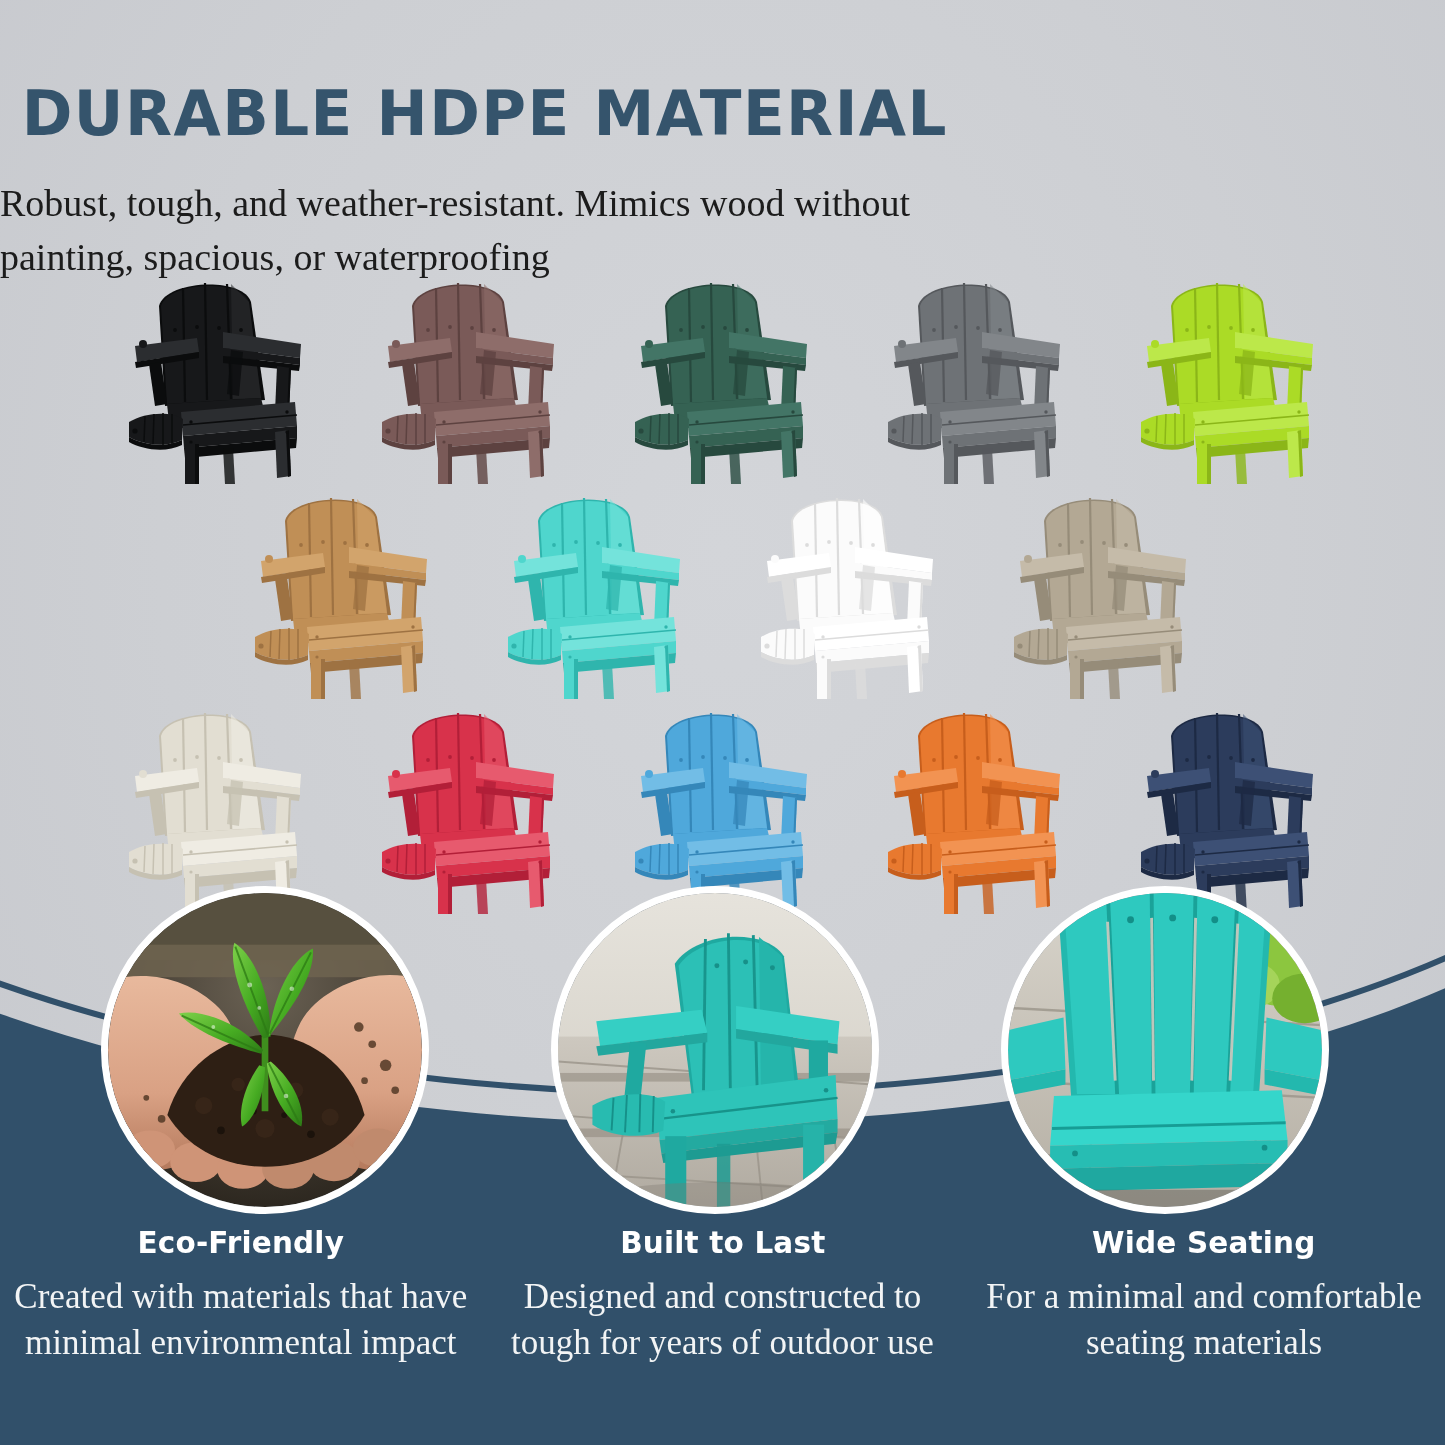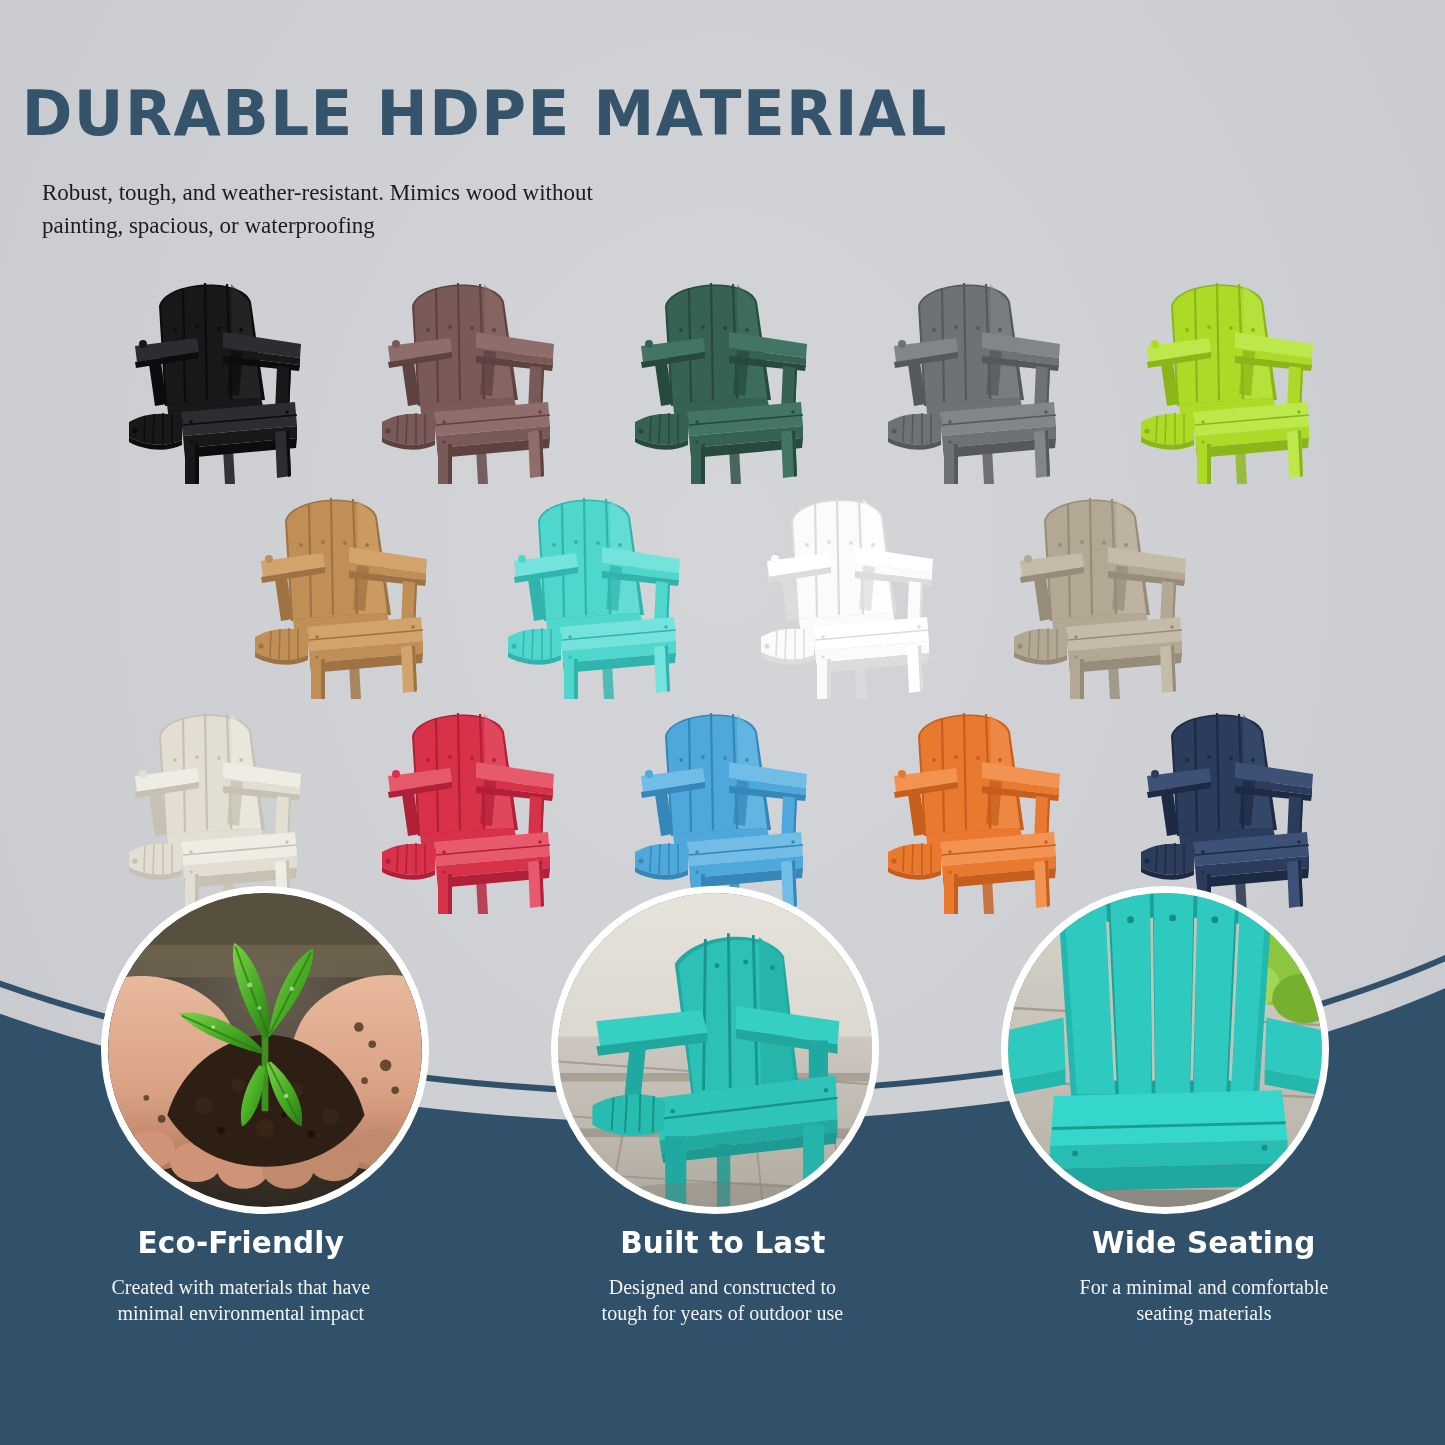--- a/index.html
+++ b/index.html
@@ -22,25 +22,24 @@
     font-weight:bold;
     font-size:63px;
     letter-spacing:1.5px;
     color:#35546c;
     margin-top:82px;
     line-height:1;
     transform:scaleX(0.97);
   }
   .subtitle {
     font-family:"Liberation Serif", serif;
-    font-size:23px;
+    font-size:38px;
     color:#1c1c1c;
     line-height:1.42;
     margin-top:32px;
-    margin-left:42px;
   }
 
   
   .chair-rows { position:absolute; top:272px; left:0; width:1445px; }
   .chair-row { display:flex; justify-content:center; align-items:flex-end; }
   .chair-row.r1 { gap:57px; }
   .chair-row.r2 { gap:57px; margin-top:3px; }
   .chair-row.r3 { gap:57px; margin-top:3px; }
   .chair-cell { width:196px; height:212px; position:relative; }
   .chair-cell svg { display:block; width:100%; height:100%; overflow:visible; }
@@ -68,21 +67,21 @@
   .feature h3 {
     font-family:"DejaVu Sans", sans-serif;
     font-weight:bold;
     font-size:31px;
     color:#ffffff;
     letter-spacing:0.2px;
     transform:scaleX(0.95);
   }
   .feature p {
     font-family:"Liberation Serif", serif;
-    font-size:20px;
+    font-size:35px;
     color:#f2f4f5;
     line-height:1.32;
     margin-top:14px;
   }
 </style>
 </head>
 <body>
 
 <div id="stage">
 

